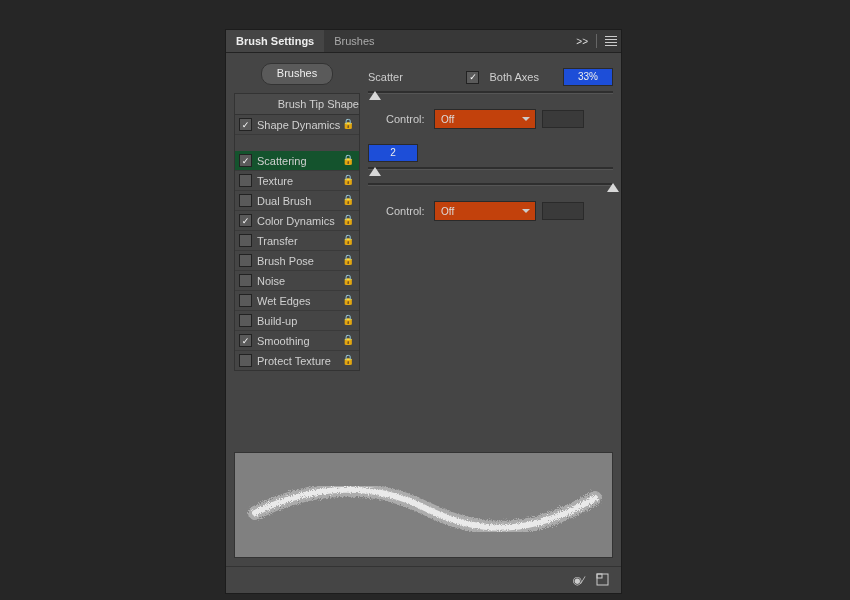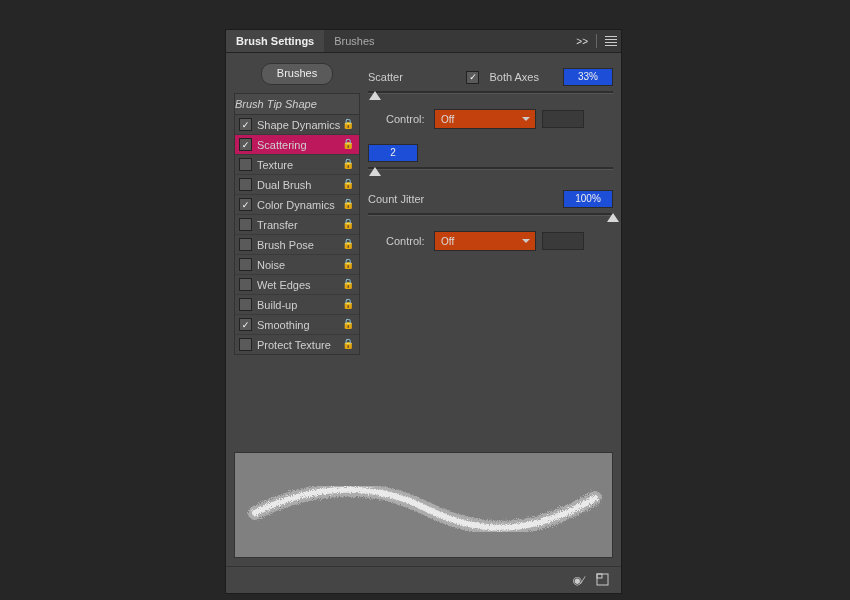--- a/index.html
+++ b/index.html
@@ -87,36 +87,36 @@
     line-height: 18px;
     font-size: 11px;
     color: #eee;
   }
   .option-list {
     border: 1px solid #333;
   }
   .list-header {
     height: 20px;
     line-height: 20px;
-    text-align: left;
+    text-align: right;
     background: #4a4a4a;
     border-bottom: 1px solid #333;
-    font-style: italic;
   }
   .list-row {
     height: 19px;
     display: flex;
     align-items: center;
     border-bottom: 1px solid #3a3a3a;
     padding-left: 4px;
     position: relative;
   }
   .list-row:last-child { border-bottom: none; }
   .list-row.selected {
-    background: #be185d;
+    background: #14532d;
+    margin-top: 16px;
   }
   .cb {
     width: 11px;
     height: 11px;
     border: 1px solid #222;
     background: #5a5a5a;
     margin-right: 5px;
     display: flex;
     align-items: center;
     justify-content: center;
@@ -352,24 +352,20 @@
       </div>
 
       <div class="row">
         <span class="val-box">2</span>
       </div>
       <div class="slider">
         <div class="slider-track"></div>
         <div class="slider-thumb" style="left:3%"></div>
       </div>
 
-      <div class="row" style="margin-top:12px">
-        <span class="row-label">Count Jitter</span>
-        <span class="val-box">100%</span>
-      </div>
       <div class="slider">
         <div class="slider-track"></div>
         <div class="slider-thumb" style="left:100%"></div>
       </div>
       <div class="control-row">
         <span class="control-label">Control:</span>
         <span class="dropdown">Off</span>
         <span class="small-box"></span>
       </div>
     </div>

